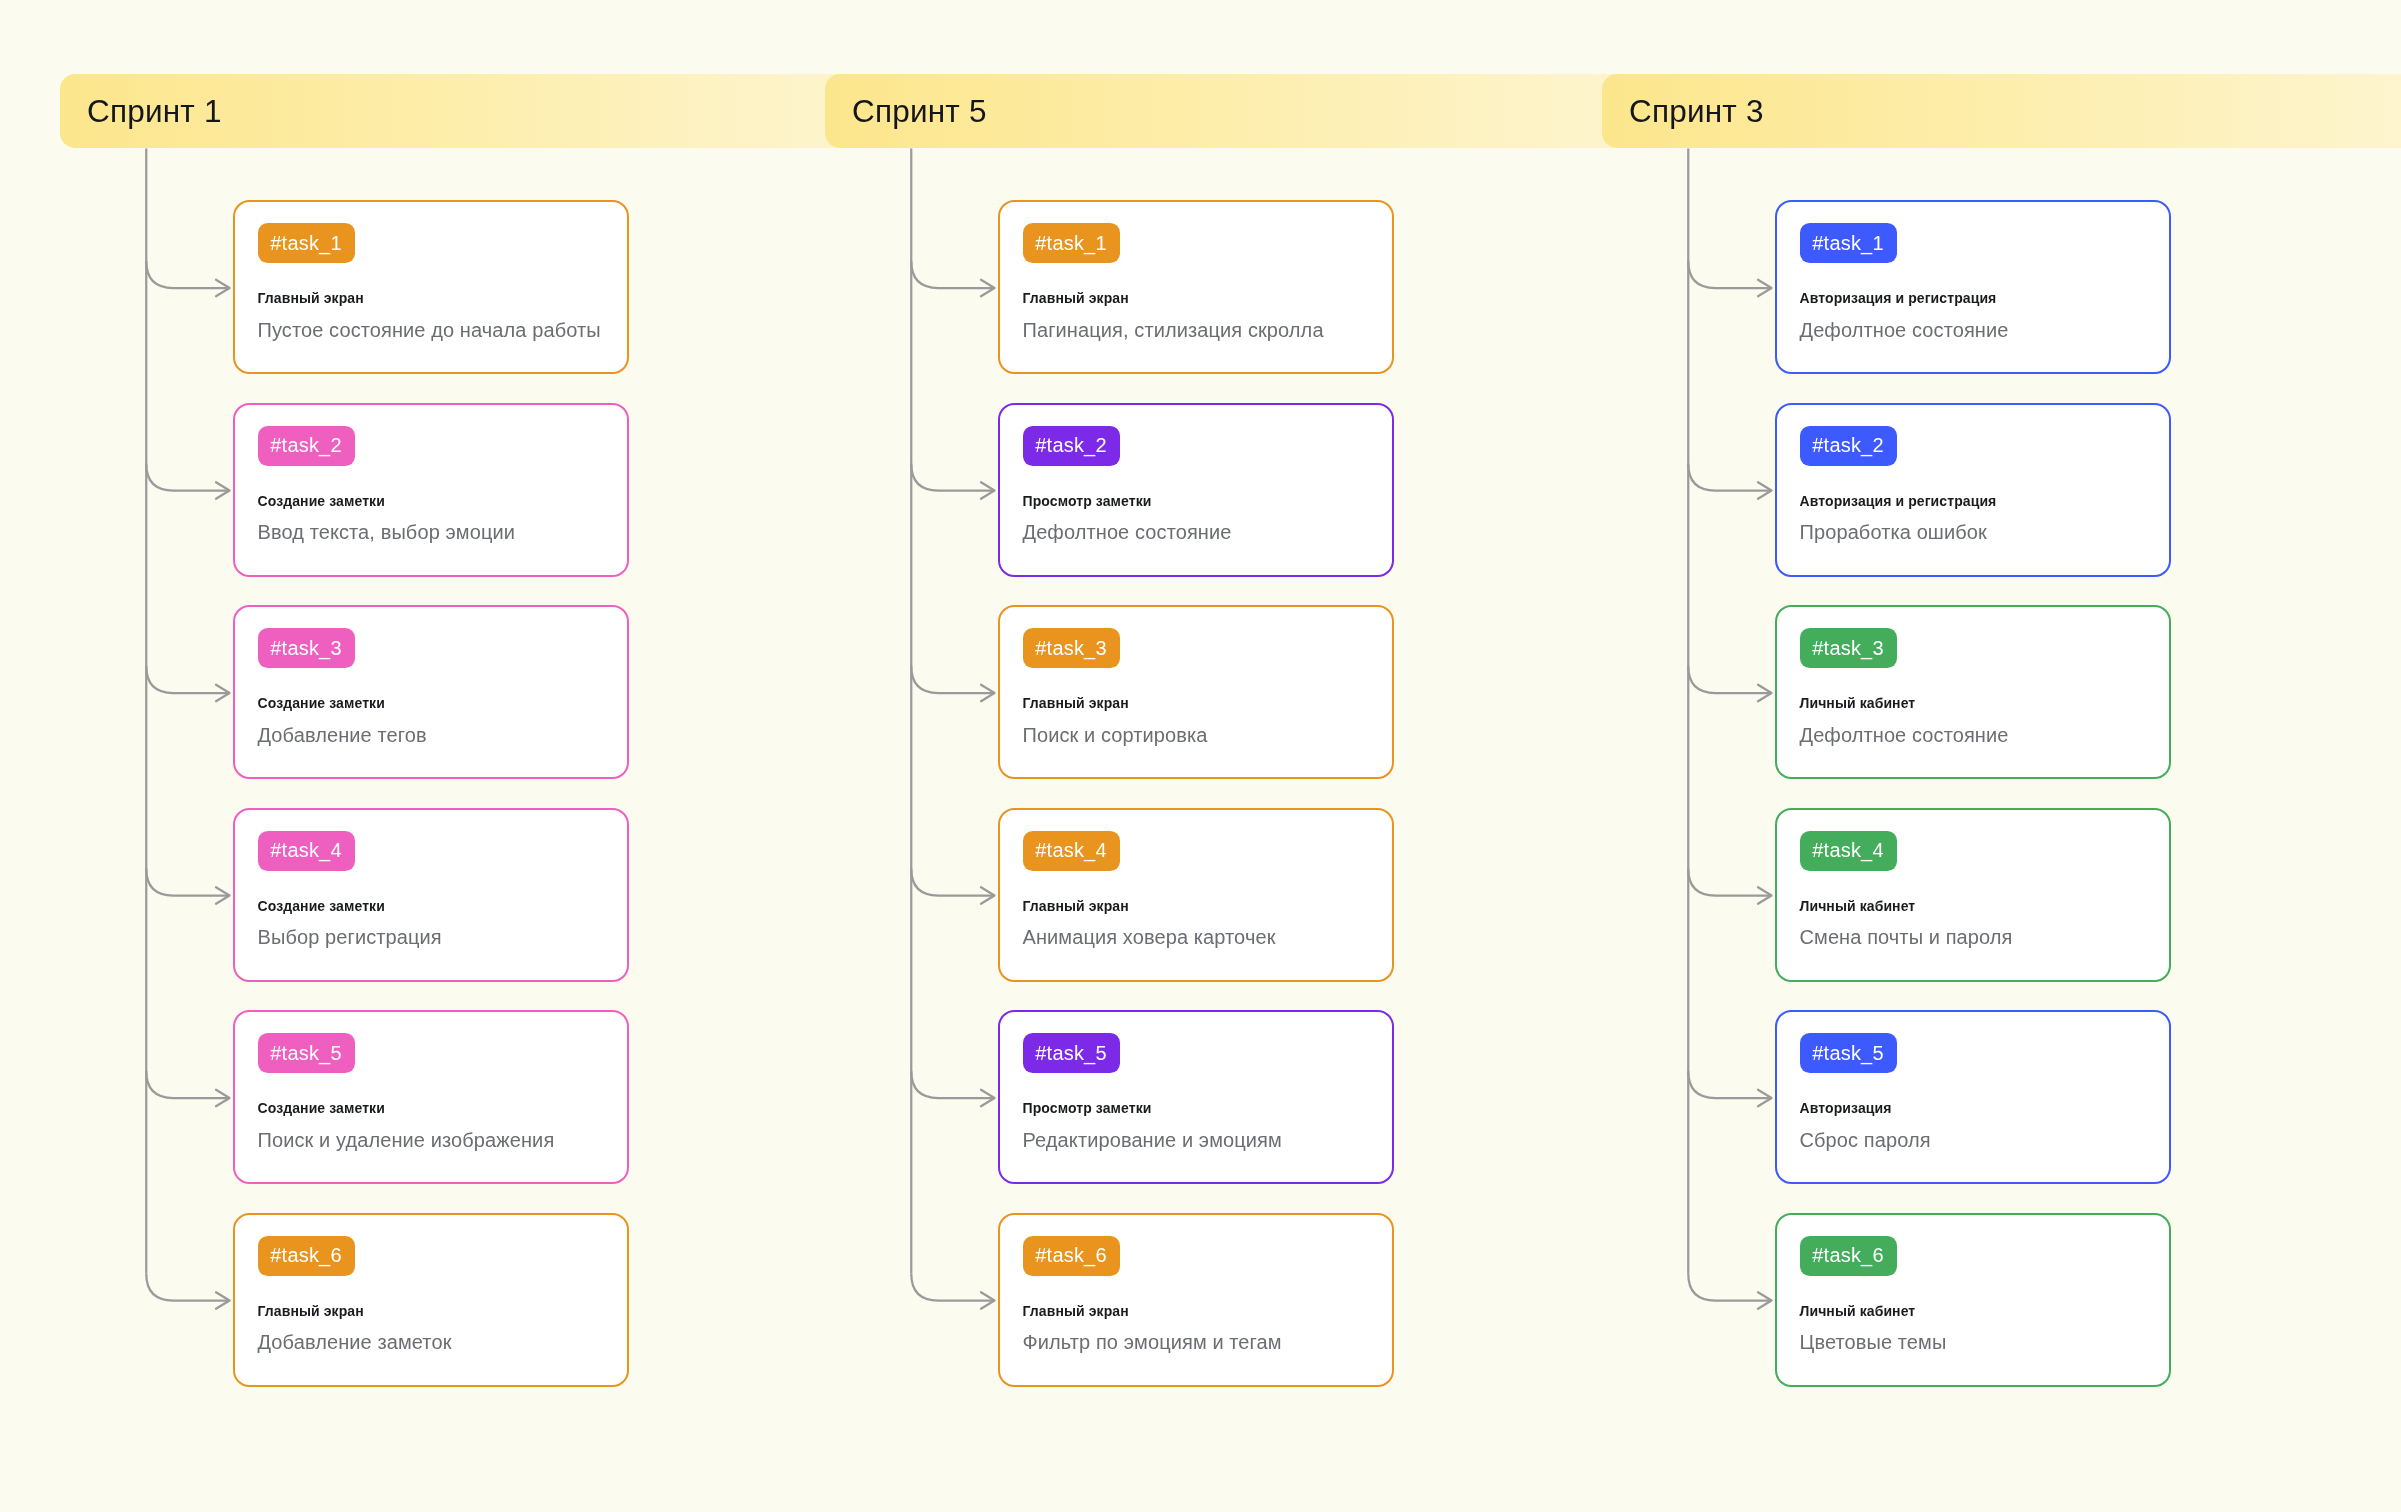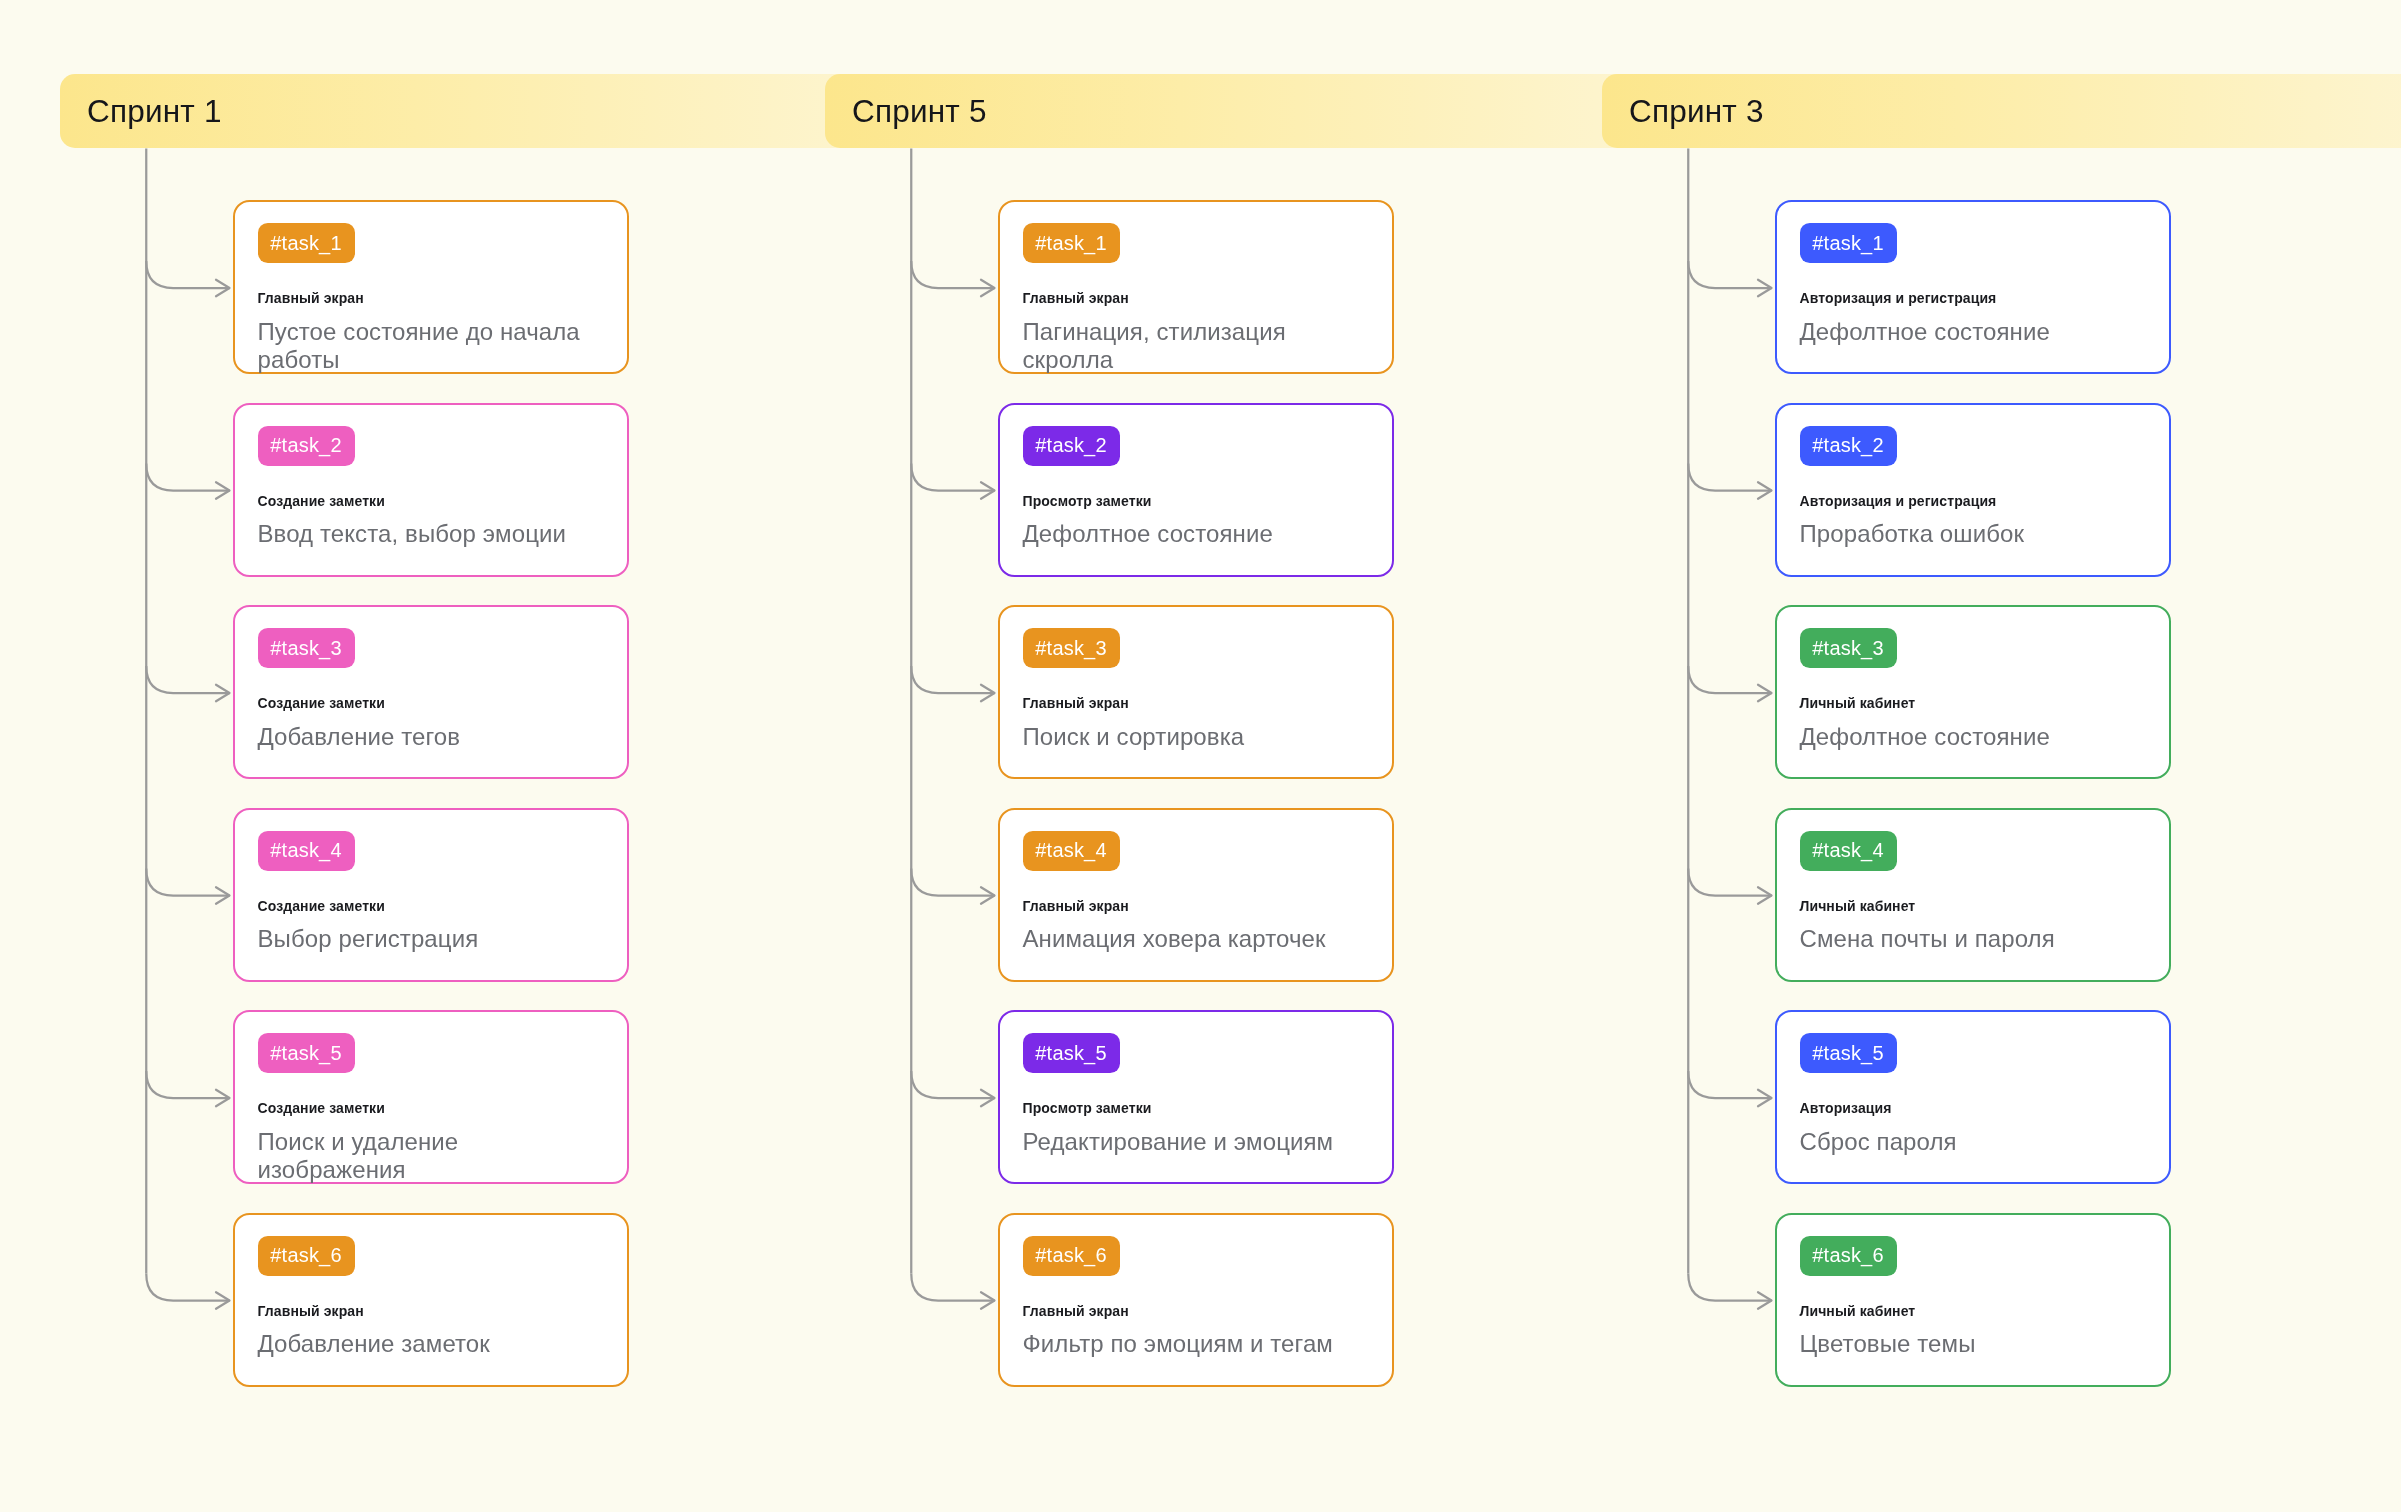--- a/index.html
+++ b/index.html
@@ -103,21 +103,21 @@
     margin-top: 27px;
     font-size: 14px;
     font-weight: 700;
     color: #1A1B1F;
     letter-spacing: 0.1px;
     line-height: 1.2;
   }
 
   .task-sub {
     margin-top: 10.5px;
-    font-size: 24px;
+    font-size: 20px;
     font-weight: 400;
     color: #6B6D72;
     letter-spacing: 0.1px;
     line-height: 1.2;
   }
 
   
   .accent-orange { border-color: #E8941F; }
   .accent-orange .task-badge { background: #E8941F; }
 

